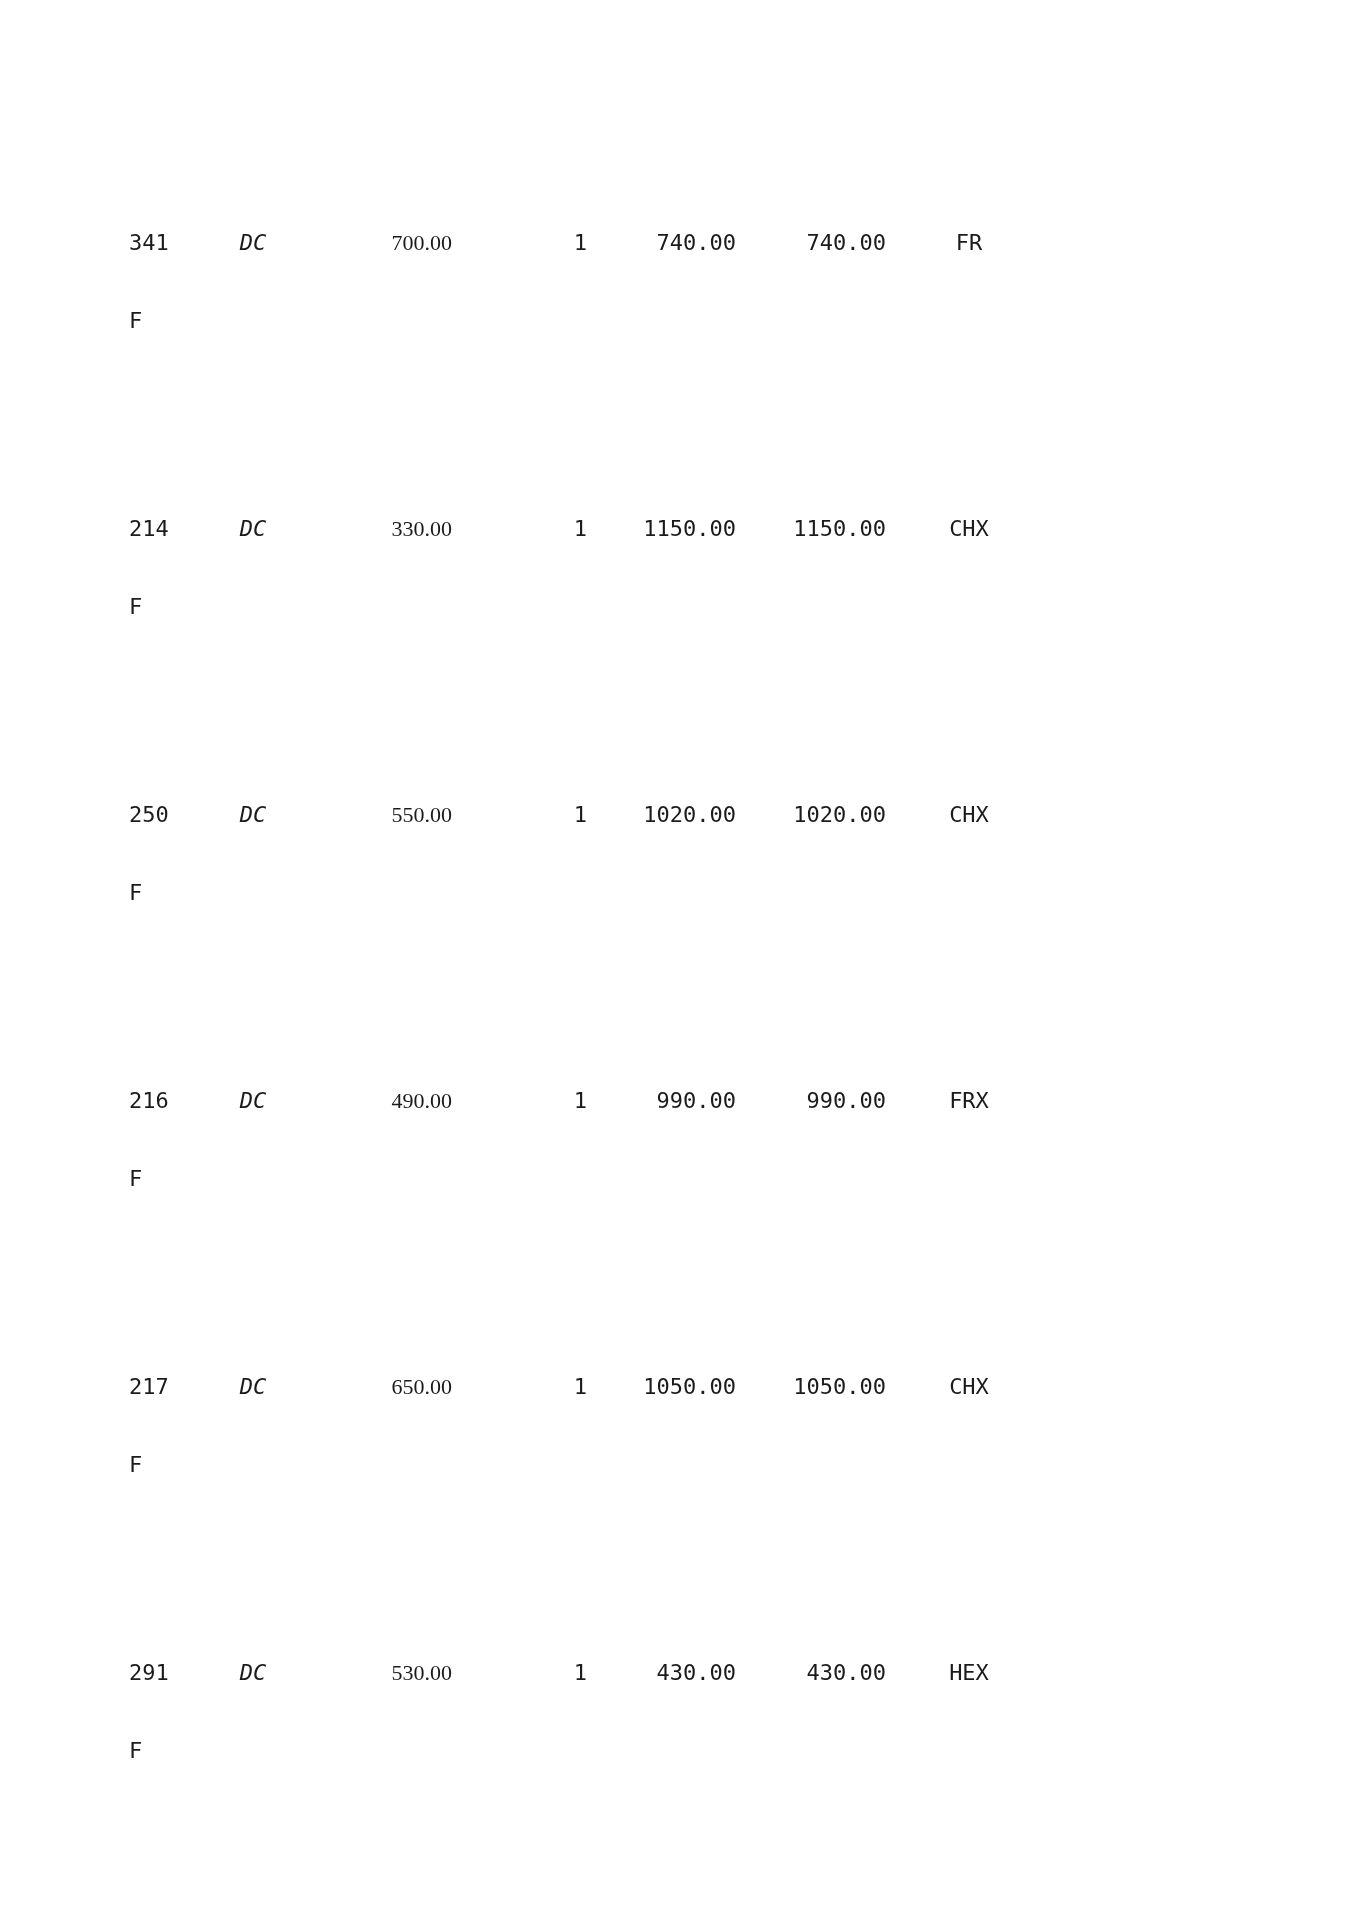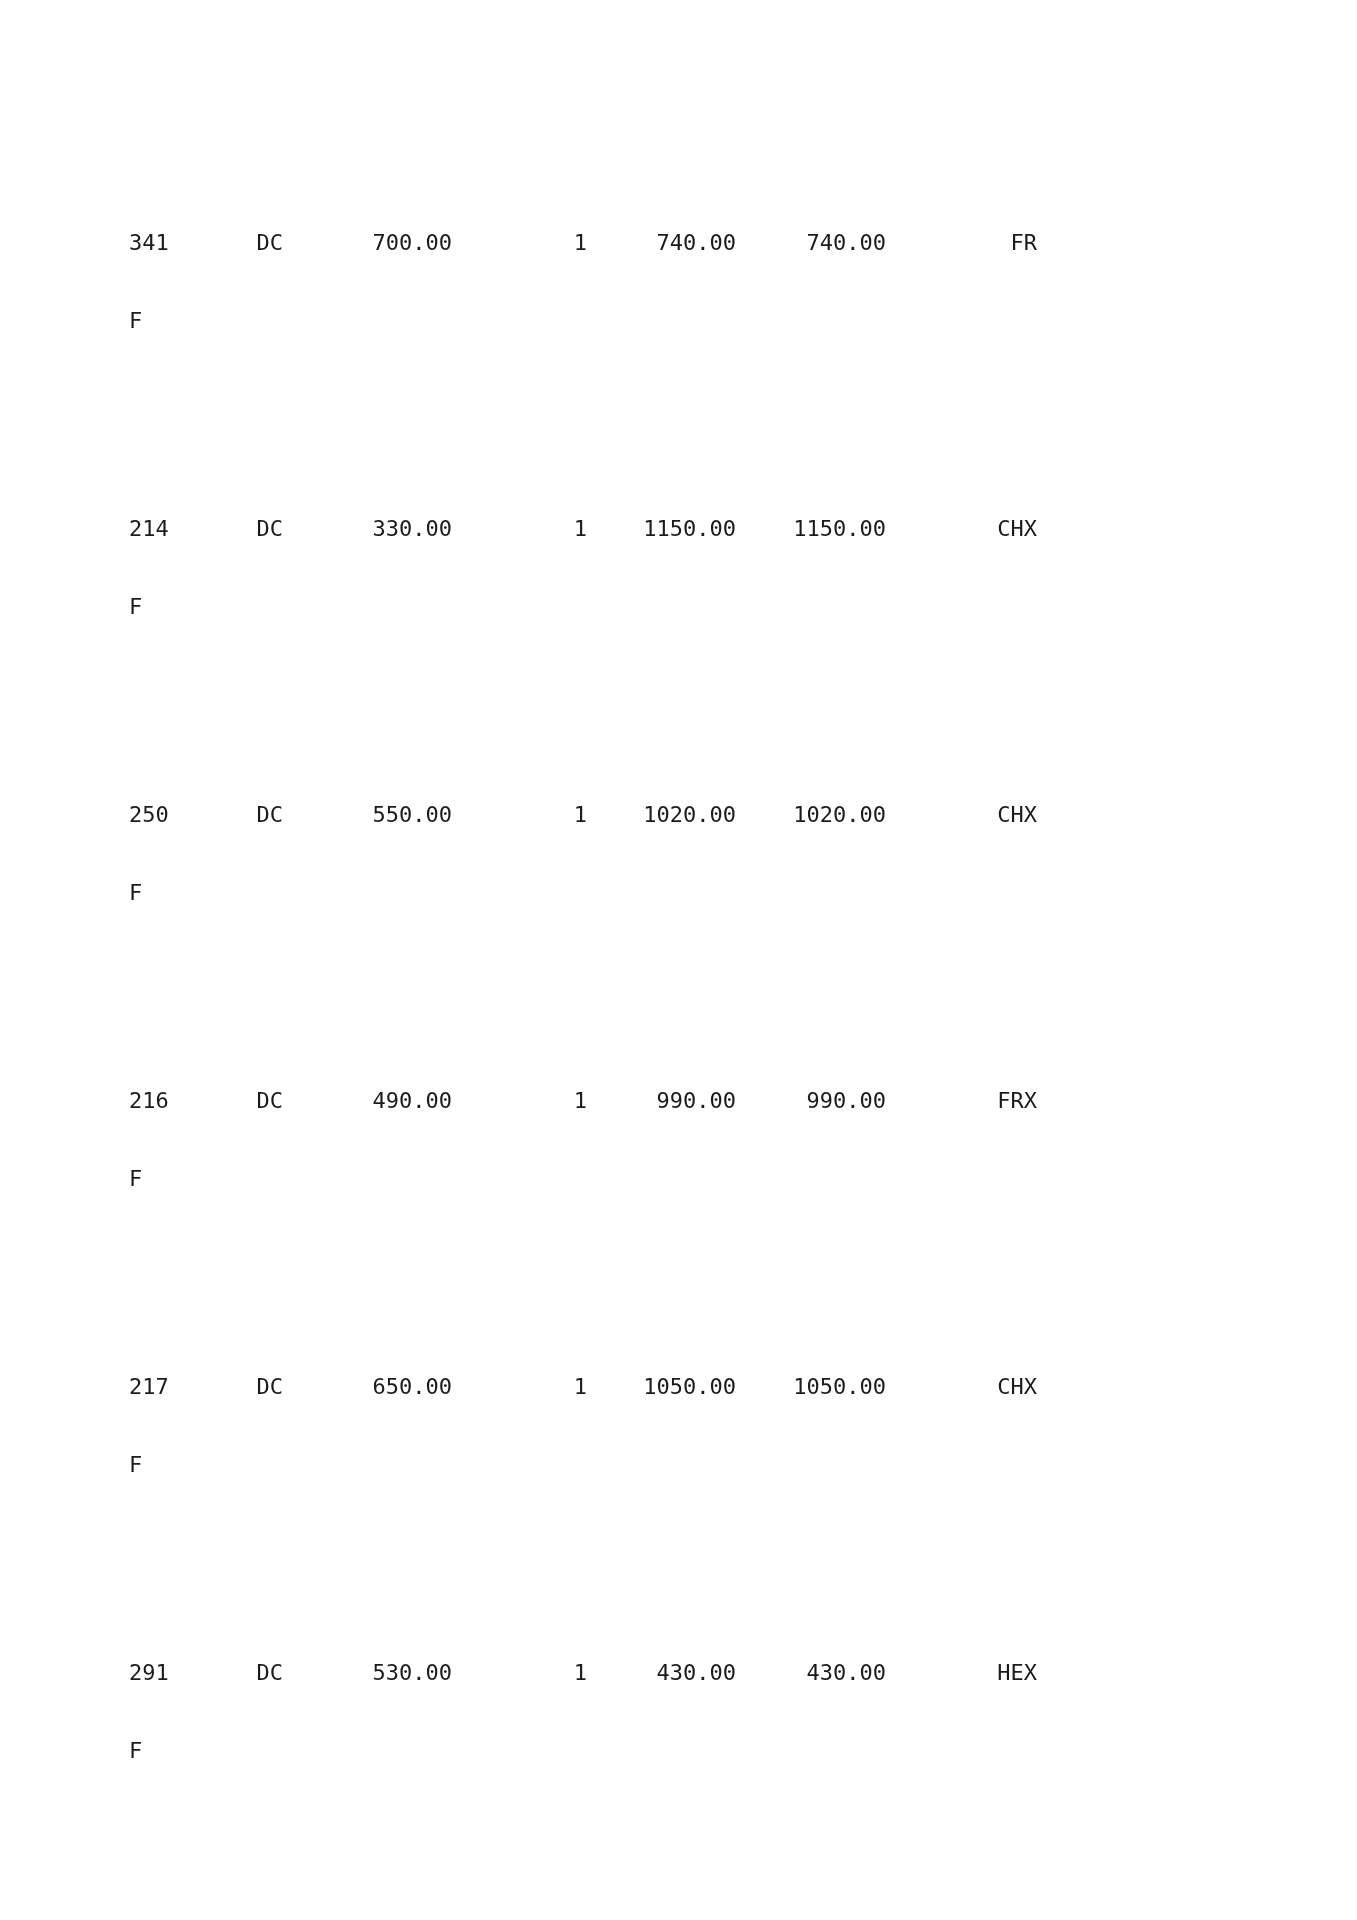--- a/index.html
+++ b/index.html
@@ -17,26 +17,26 @@
     font-size: 22px;
     line-height: 26px;
     color: #1b1b1b;
     padding: 126px 0 0 129px;
     white-space: pre;
   }
   .entry { }
   .line-main { display: flex; }
   .cell { display: inline-block; white-space: pre; }
   .cell-id    { width: 94px;  text-align: left; }
-  .cell-code  { width: 60px;  text-align: right; }
-  .cell-amt   { width: 169px; text-align: right; }
+  .cell-code  { width: 60px;  text-align: center; font-style: italic; }
+  .cell-amt   { width: 169px; text-align: right; font-family: Liberation Serif, serif; }
   .cell-qty   { width: 135px; text-align: right; }
   .cell-price { width: 149px; text-align: right; }
   .cell-total { width: 150px; text-align: right; }
-  .cell-breed { width: 151px; text-align: right; padding-left: 15px; box-sizing: border-box; }
+  .cell-breed { width: 151px; text-align: center; padding-left: 15px; box-sizing: border-box; }
   .cell-note  { text-align: left; }
   .line-flag  { }
 </style>
 </head>
 <body>
 
 <div class="report" id="report-root">
   <div class="entry">
     <div class="line-main">
       <span class="cell cell-id">341</span>

